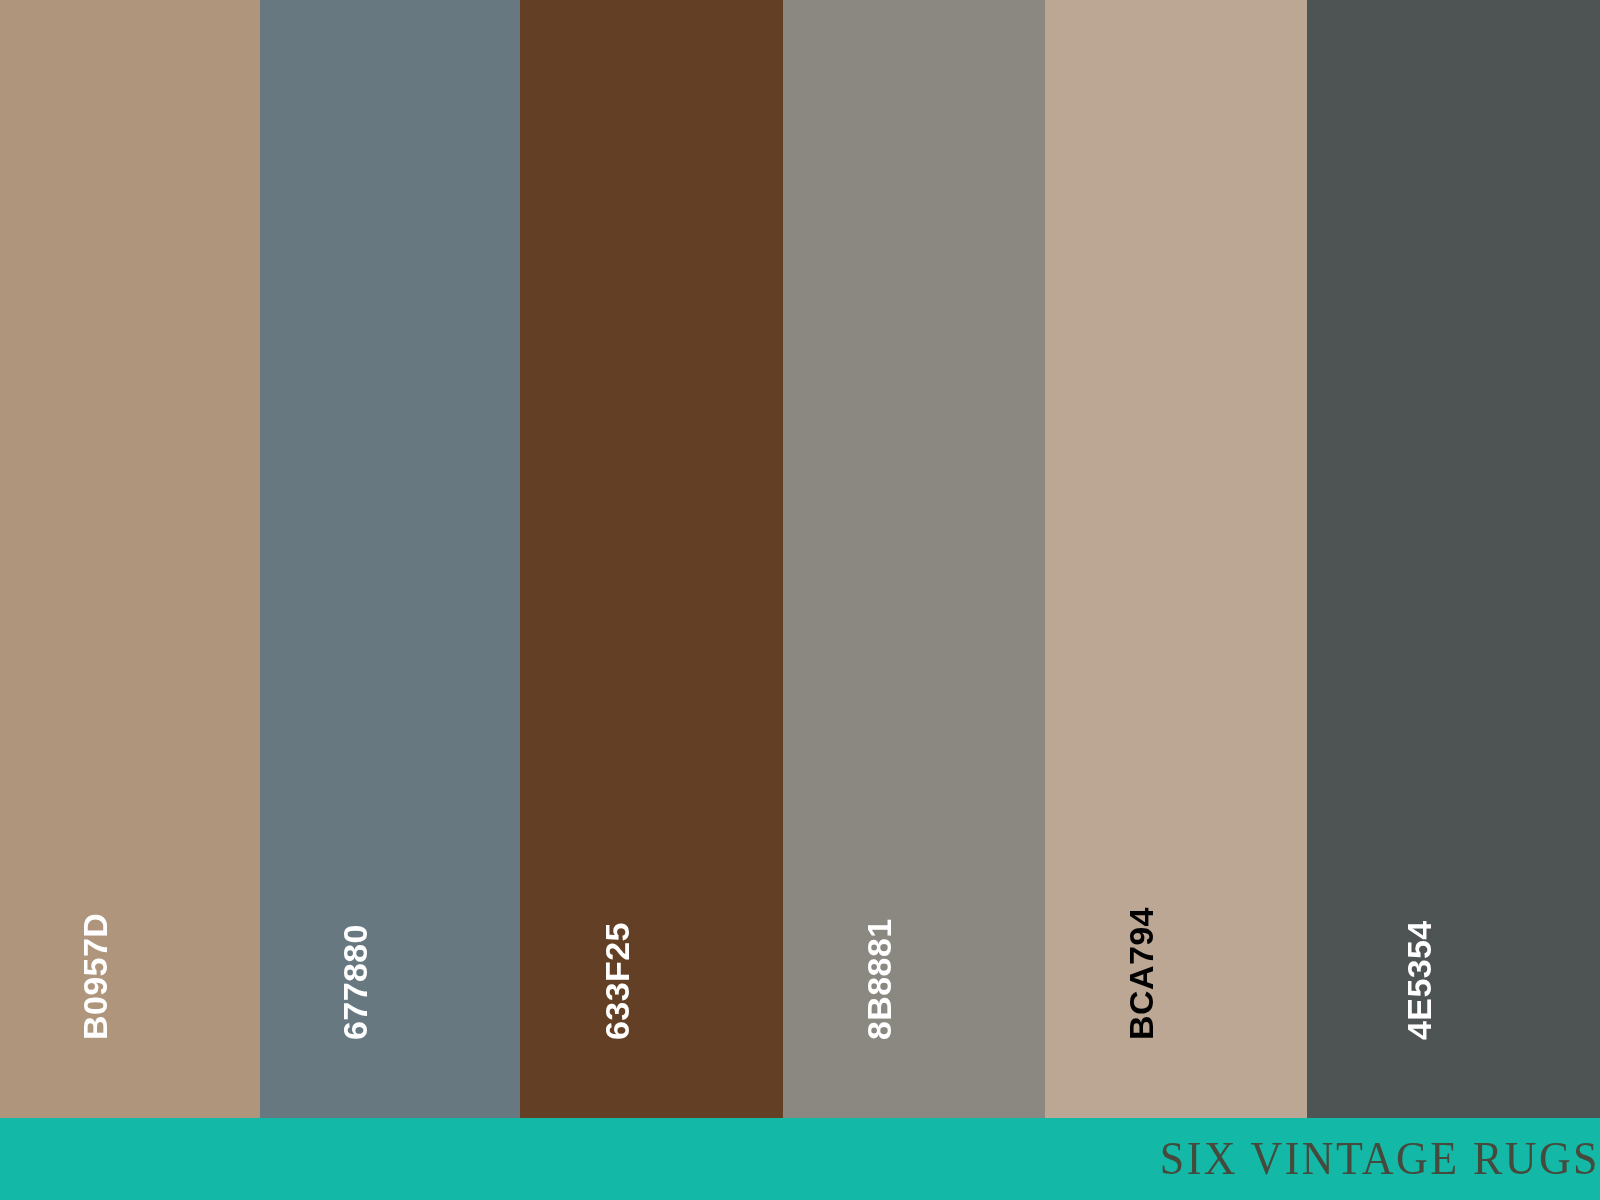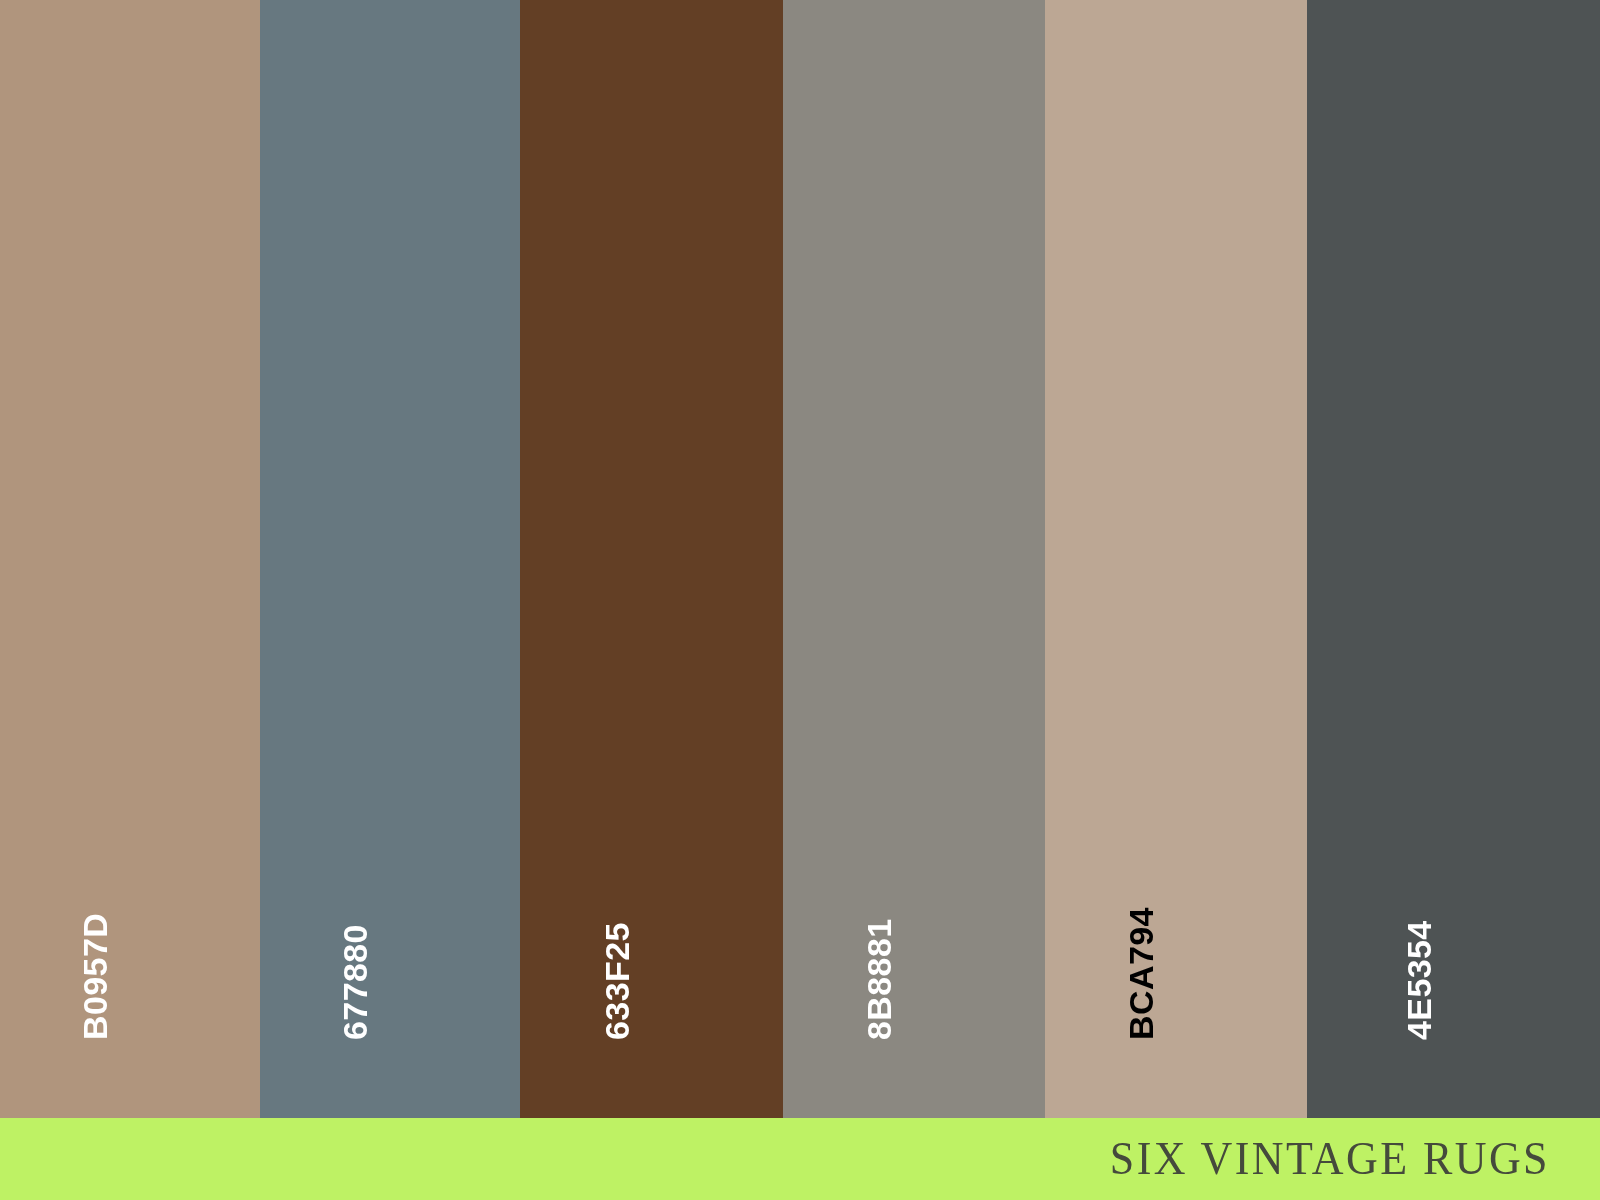--- a/index.html
+++ b/index.html
@@ -53,26 +53,25 @@
     line-height: 1;
   }
 
   
   #footer-bar {
     position: absolute;
     left: 0;
     top: 1118px;
     width: 1600px;
     height: 82px;
-    background: #bef264;
+    background: #14b8a6;
     display: flex;
     align-items: center;
     justify-content: flex-end;
     box-sizing: border-box;
-    padding-right: 50px;
   }
 
   #brand-wordmark {
     font-family: "Liberation Serif", "DejaVu Serif", serif;
     font-size: 44px;
     font-weight: 400;
     letter-spacing: 0.055em;
     color: #454a3c;
     white-space: nowrap;
     line-height: 1;

